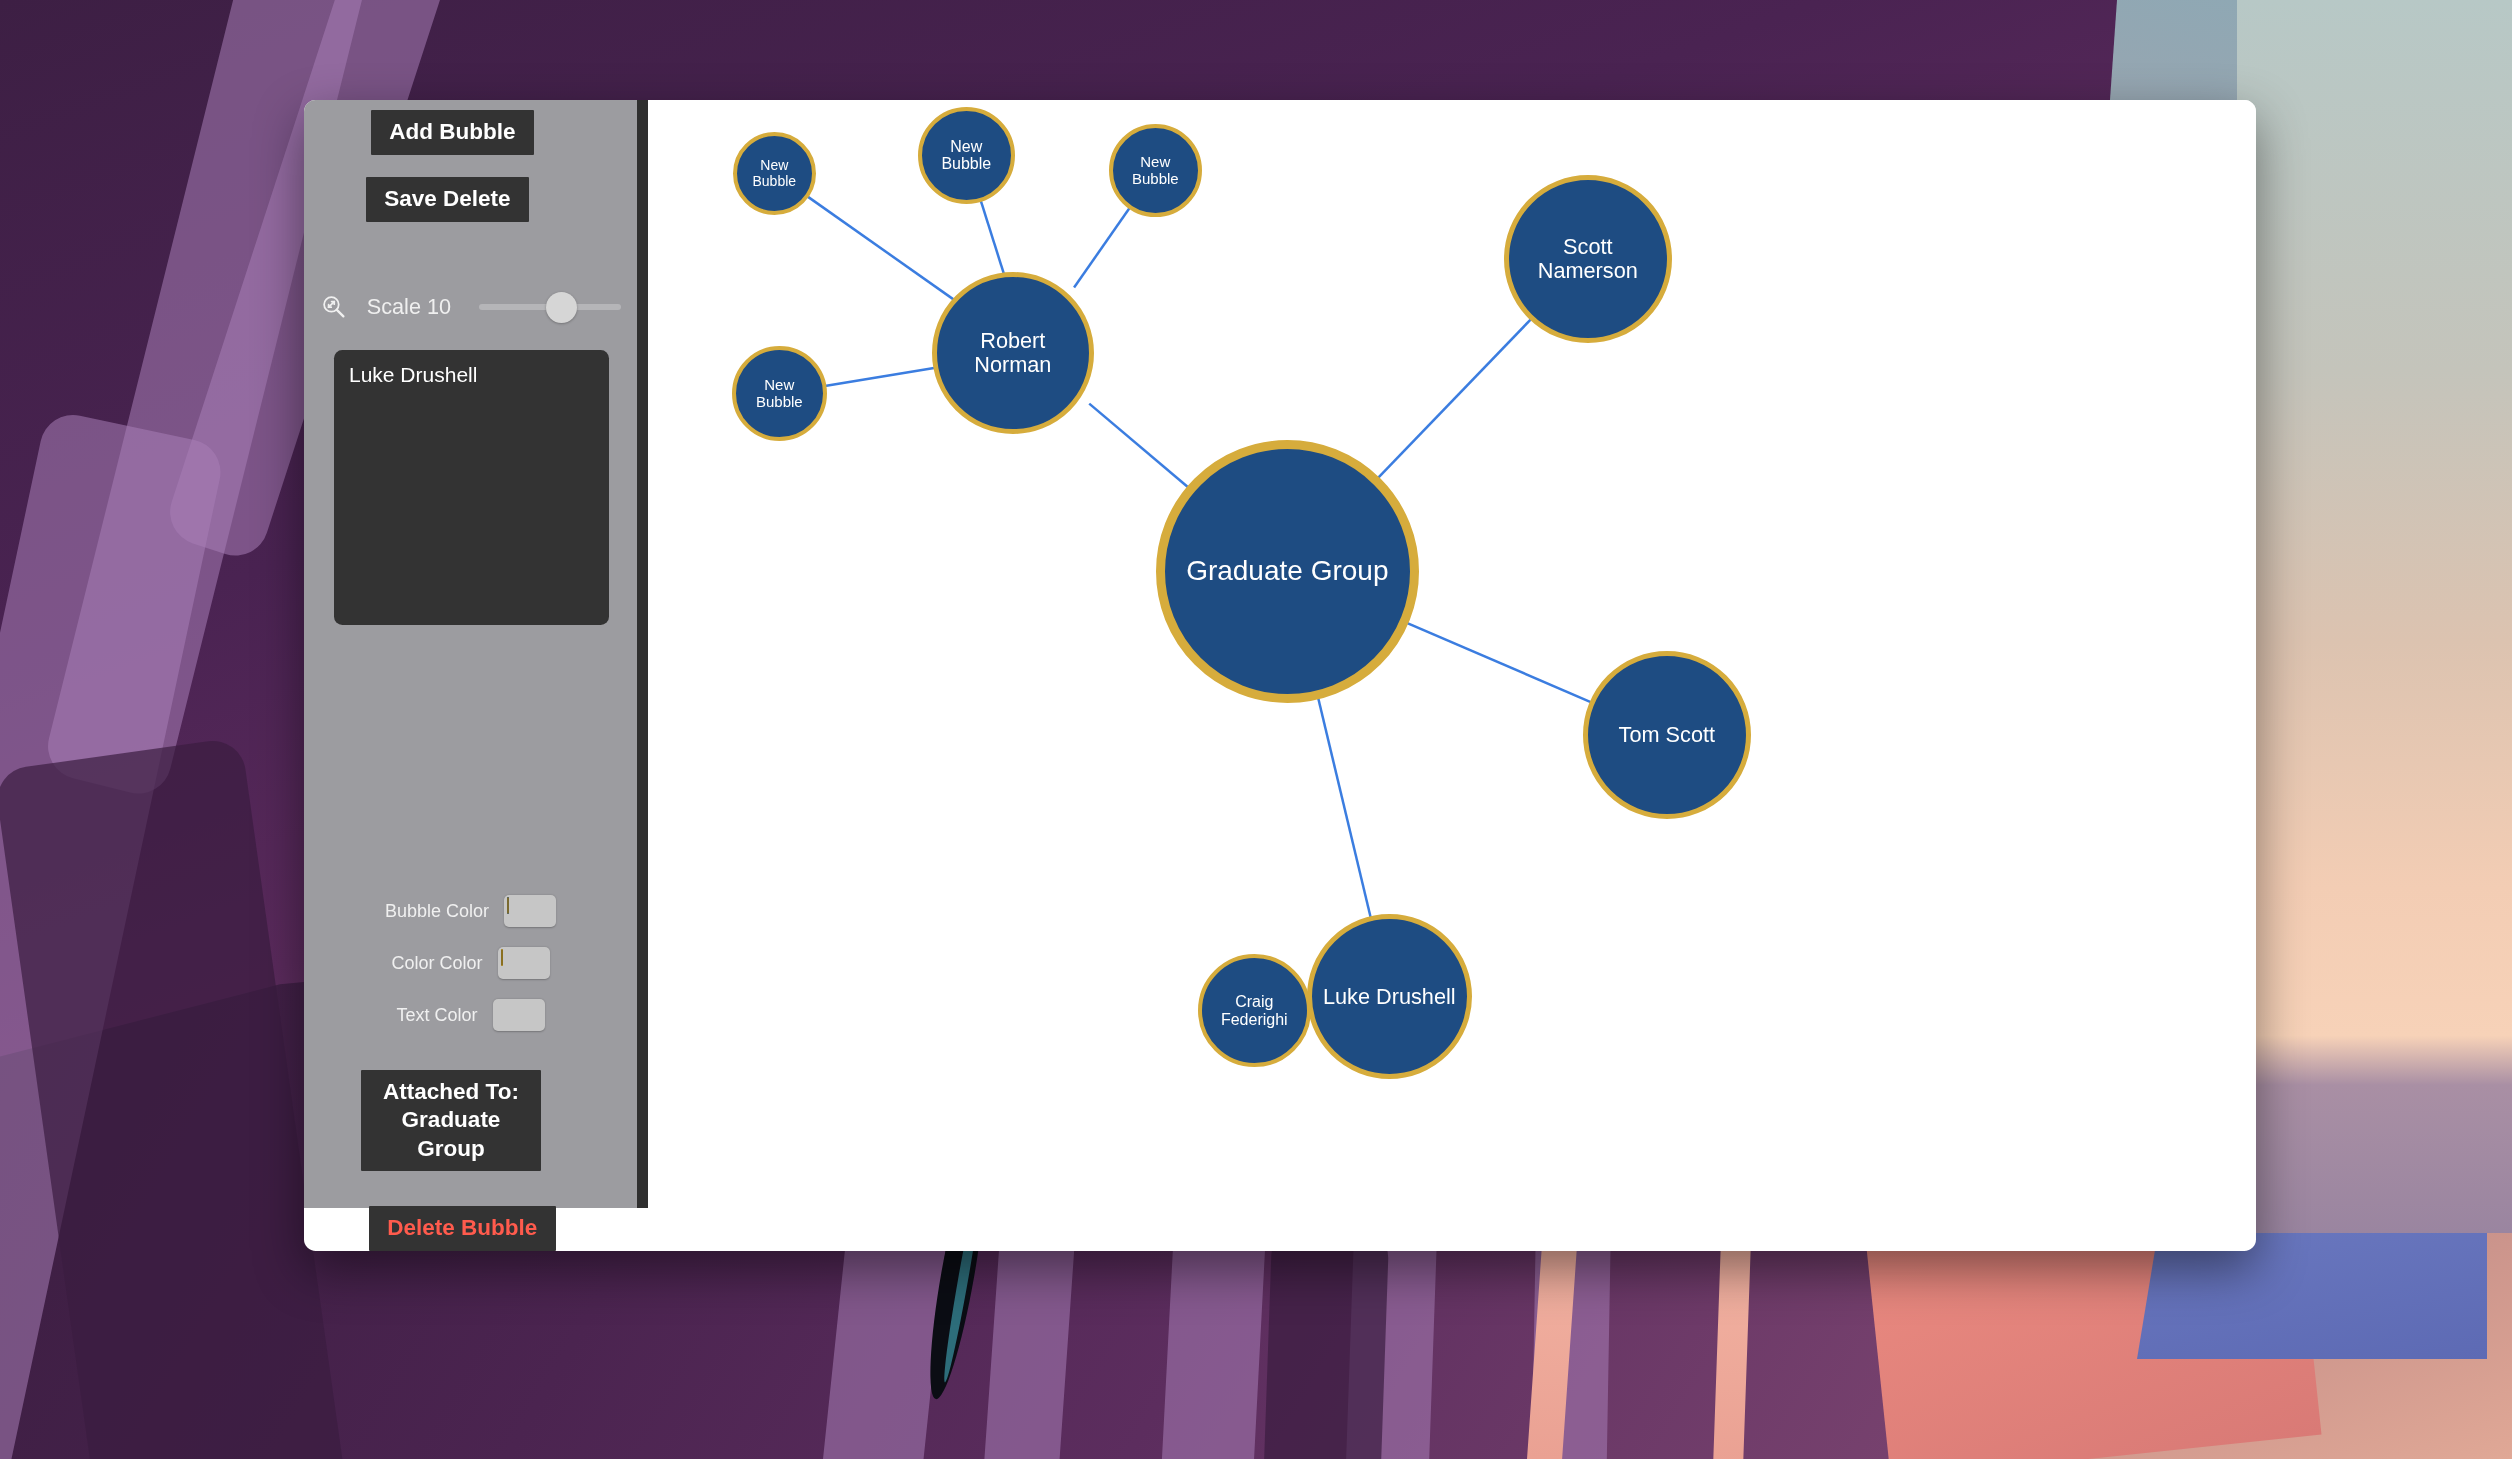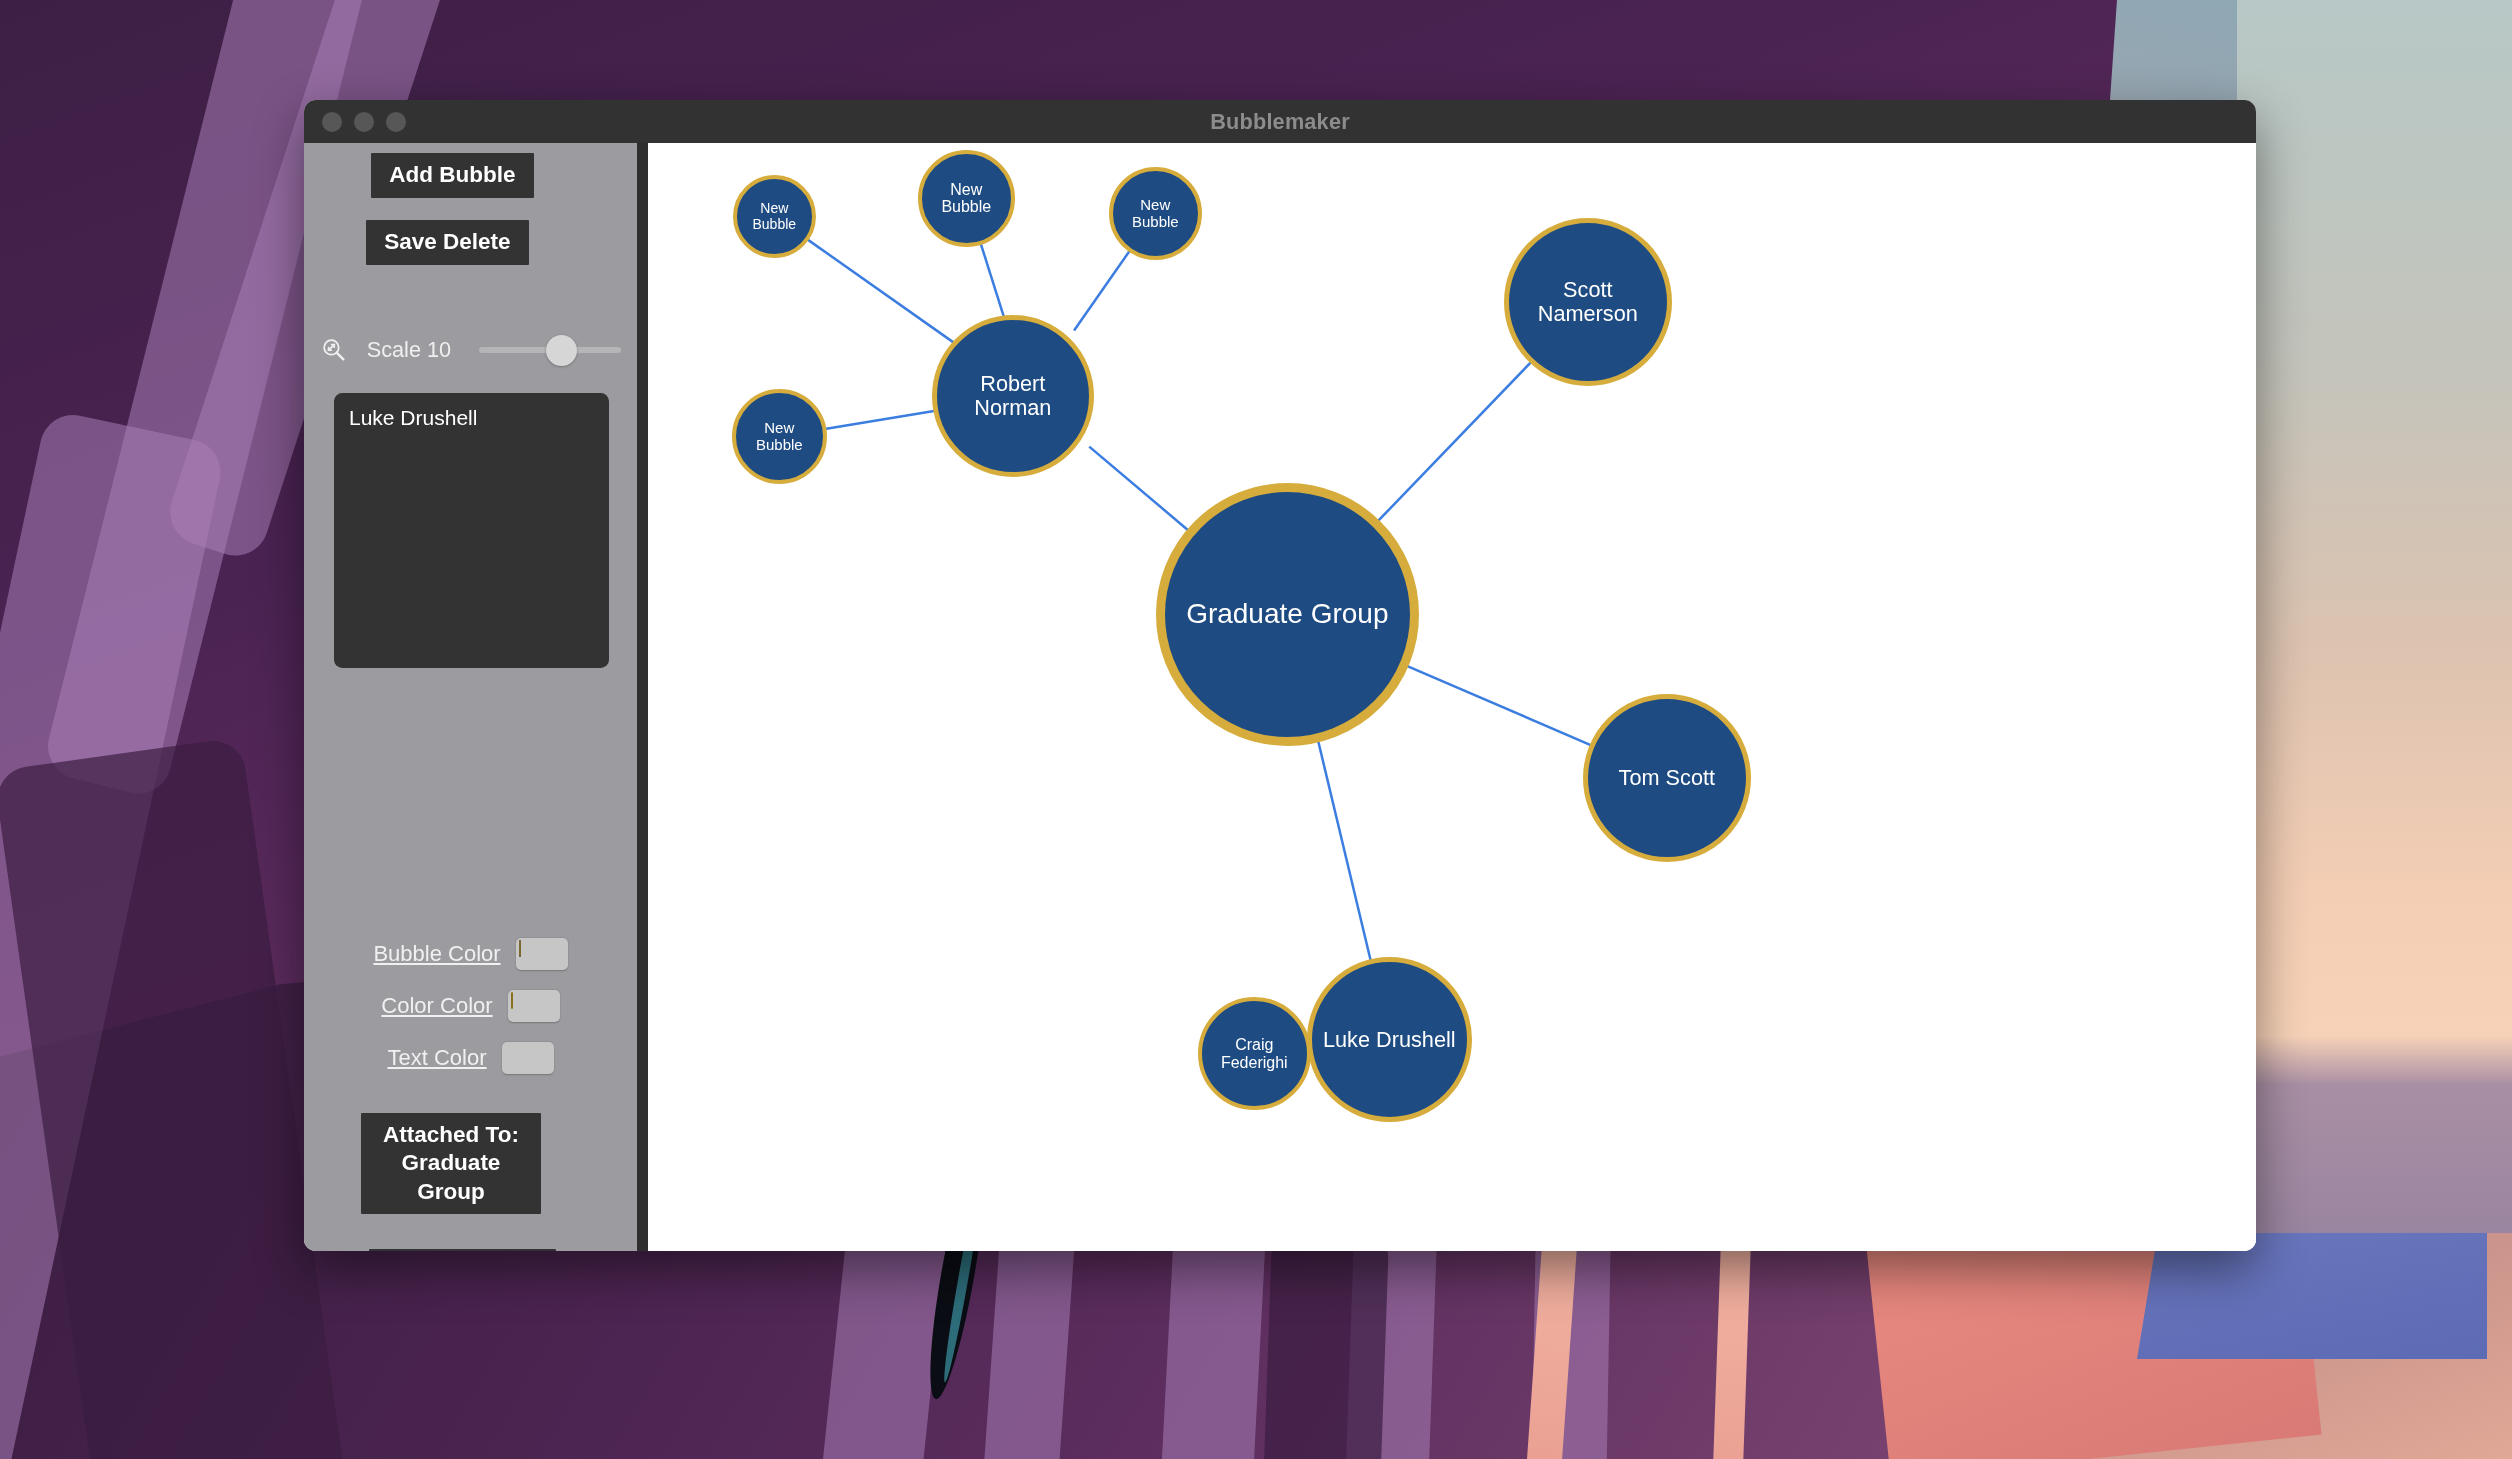--- a/index.html
+++ b/index.html
@@ -162,21 +162,21 @@
     padding: 13.3px 15px;
     resize: none;
     outline: none;
   }
 
   
   .color-row {
     position: absolute; left: 0; width: 333px;
     display: flex; align-items: center; justify-content: center; gap: 15px;
   }
-  .color-label { color: #f0f0f0; font-size: 22px; text-decoration: underline; }
+  .color-label { color: #f0f0f0; font-size: 18px; }
   .swatch-frame {
     width: 52px; height: 32px;
     background: #c6c6c6;
     border-radius: 5px;
     padding: 3.3px;
     box-shadow: 0 0.8px 1.7px rgba(0,0,0,0.25);
     cursor: pointer;
   }
   .swatch-inner { width: 100%; height: 100%; border-radius: 2.5px; }
   #row-bubble { top: 795px; }
@@ -239,28 +239,20 @@
   <div id="wp-teal-sliver2" class="wp-layer"></div>
 
   <div class="wp-layer" id="wp-coral"></div>
   <div class="wp-layer" id="wp-blue"></div>
   <div class="wp-layer" id="wp-sky2"></div>
   <div class="wp-layer" id="wp-sky"></div>
 </div>
 
 <div id="window">
 
-  <div id="titlebar">
-    <div id="traffic">
-      <span class="light"></span>
-      <span class="light"></span>
-      <span class="light"></span>
-    </div>
-    <div id="window-title">Bubblemaker</div>
-  </div>
 
   <div id="body-row">
 
     <div id="sidebar">
 
       <button class="dark-btn" id="add-bubble">Add Bubble</button>
 
       <button class="dark-btn" id="save-image">Save Delete</button>
 
       <div id="scale-row">

